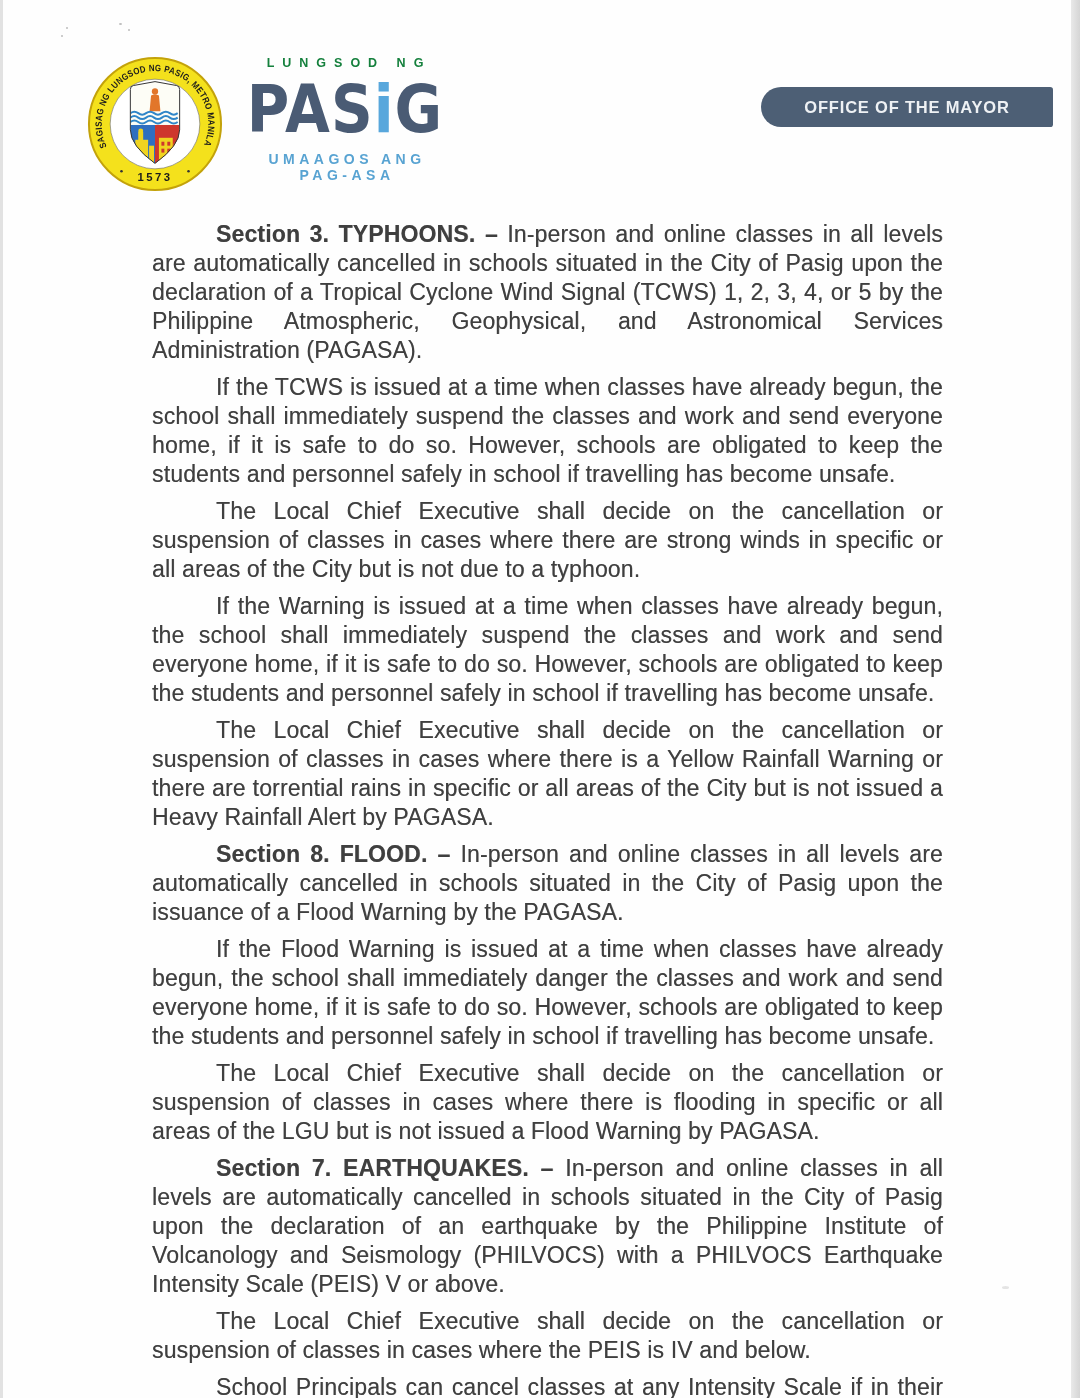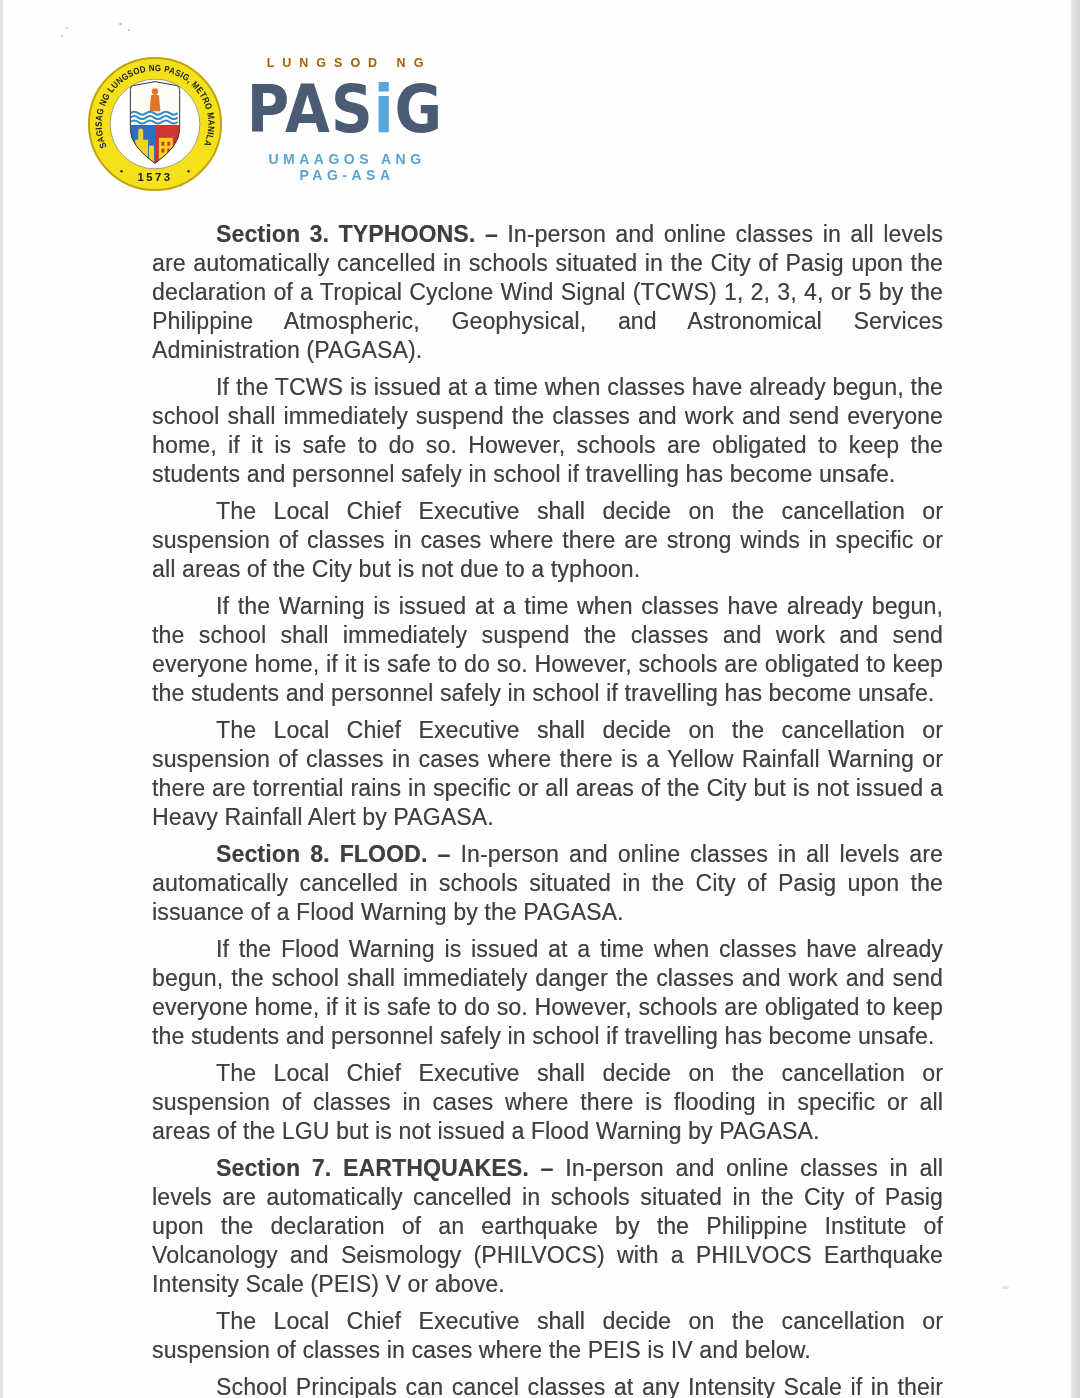--- a/index.html
+++ b/index.html
@@ -10,21 +10,21 @@
   
   .edge-right { position:absolute; right:0; top:0; width:9px; height:100%;
     background:linear-gradient(to right,#e9e9e9,#d5d5d5); }
   .edge-left { position:absolute; left:0; top:0; width:3px; height:100%; background:#e2e2e2; }
   .speck { position:absolute; border-radius:50%; background:rgba(110,110,110,.45); }
 
   
   .seal { position:absolute; left:86px; top:55px; width:138px; height:138px; }
   .logo { position:absolute; left:238px; top:56px; width:214px; text-align:center; }
   .logo-top { font-size:12.5px; font-weight:bold; letter-spacing:8px; padding-left:8px;
-    color:#a16207; }
+    color:#15803d; }
   .wordmark { margin-top:7px; font-family:"DejaVu Sans", sans-serif; font-size:58px;
     font-weight:bold; line-height:1.0; letter-spacing:1px; color:#4a5b74;
     transform:scaleY(1.12); transform-origin:top center; }
   .wordmark .wm-i { color:#58a7dc; }
   .logo-tagline { margin-top:16px; font-size:14px; font-weight:bold; letter-spacing:4.5px;
     padding-left:4px; color:#58a3d2; }
   .badge { position:absolute; top:87px; right:27px; width:292px; height:40px;
     box-sizing:border-box; background:#4d5f75; border-radius:21px 3px 3px 21px;
     display:flex; align-items:center; justify-content:center;
     color:#eef1f4; font-weight:bold; font-size:16.5px; letter-spacing:.8px; }
@@ -86,20 +86,23 @@
     </g>
     <path d="M70,27 L92,31 Q95,31.5 95,35 L95,76 Q95,92 70,110 Q45,92 45,76 L45,35 Q45,31.5 48,31 Z" fill="none" stroke="#333" stroke-width="1"></path>
   </svg>
 
   <div class="logo">
     <div class="logo-top">LUNGSOD NG</div>
     <div class="wordmark"><span class="wm-dark">PAS</span><span class="wm-i">i</span><span class="wm-dark">G</span></div>
     <div class="logo-tagline">UMAAGOS ANG PAG-ASA</div>
   </div>
 
+  <div class="badge">
+    <span>OFFICE OF THE MAYOR</span>
+  </div>
 
   <div class="content">
     <p><strong>Section 3. TYPHOONS. –</strong> <span>In-person and online classes in all levels are automatically cancelled in schools situated in the City of Pasig upon the declaration of a Tropical Cyclone Wind Signal (TCWS) 1, 2, 3, 4, or 5 by the Philippine Atmospheric, Geophysical, and Astronomical Services Administration (PAGASA).</span></p>
     <p><span>If the TCWS is issued at a time when classes have already begun, the school shall immediately suspend the classes and work and send everyone home, if it is safe to do so. However, schools are obligated to keep the students and personnel safely in school if travelling has become unsafe.</span></p>
     <p><span>The Local Chief Executive shall decide on the cancellation or suspension of classes in cases where there are strong winds in specific or all areas of the City but is not due to a typhoon.</span></p>
     <p><span>If the Warning is issued at a time when classes have already begun, the school shall immediately suspend the classes and work and send everyone home, if it is safe to do so. However, schools are obligated to keep the students and personnel safely in school if travelling has become unsafe.</span></p>
     <p><span>The Local Chief Executive shall decide on the cancellation or suspension of classes in cases where there is a Yellow Rainfall Warning or there are torrential rains in specific or all areas of the City but is not issued a Heavy Rainfall Alert by PAGASA.</span></p>
     <p><strong>Section 8. FLOOD. –</strong> <span>In-person and online classes in all levels are automatically cancelled in schools situated in the City of Pasig upon the issuance of a Flood Warning by the PAGASA.</span></p>
     <p><span>If the Flood Warning is issued at a time when classes have already begun, the school shall immediately danger the classes and work and send everyone home, if it is safe to do so. However, schools are obligated to keep the students and personnel safely in school if travelling has become unsafe.</span></p>
     <p><span>The Local Chief Executive shall decide on the cancellation or suspension of classes in cases where there is flooding in specific or all areas of the LGU but is not issued a Flood Warning by PAGASA.</span></p>

